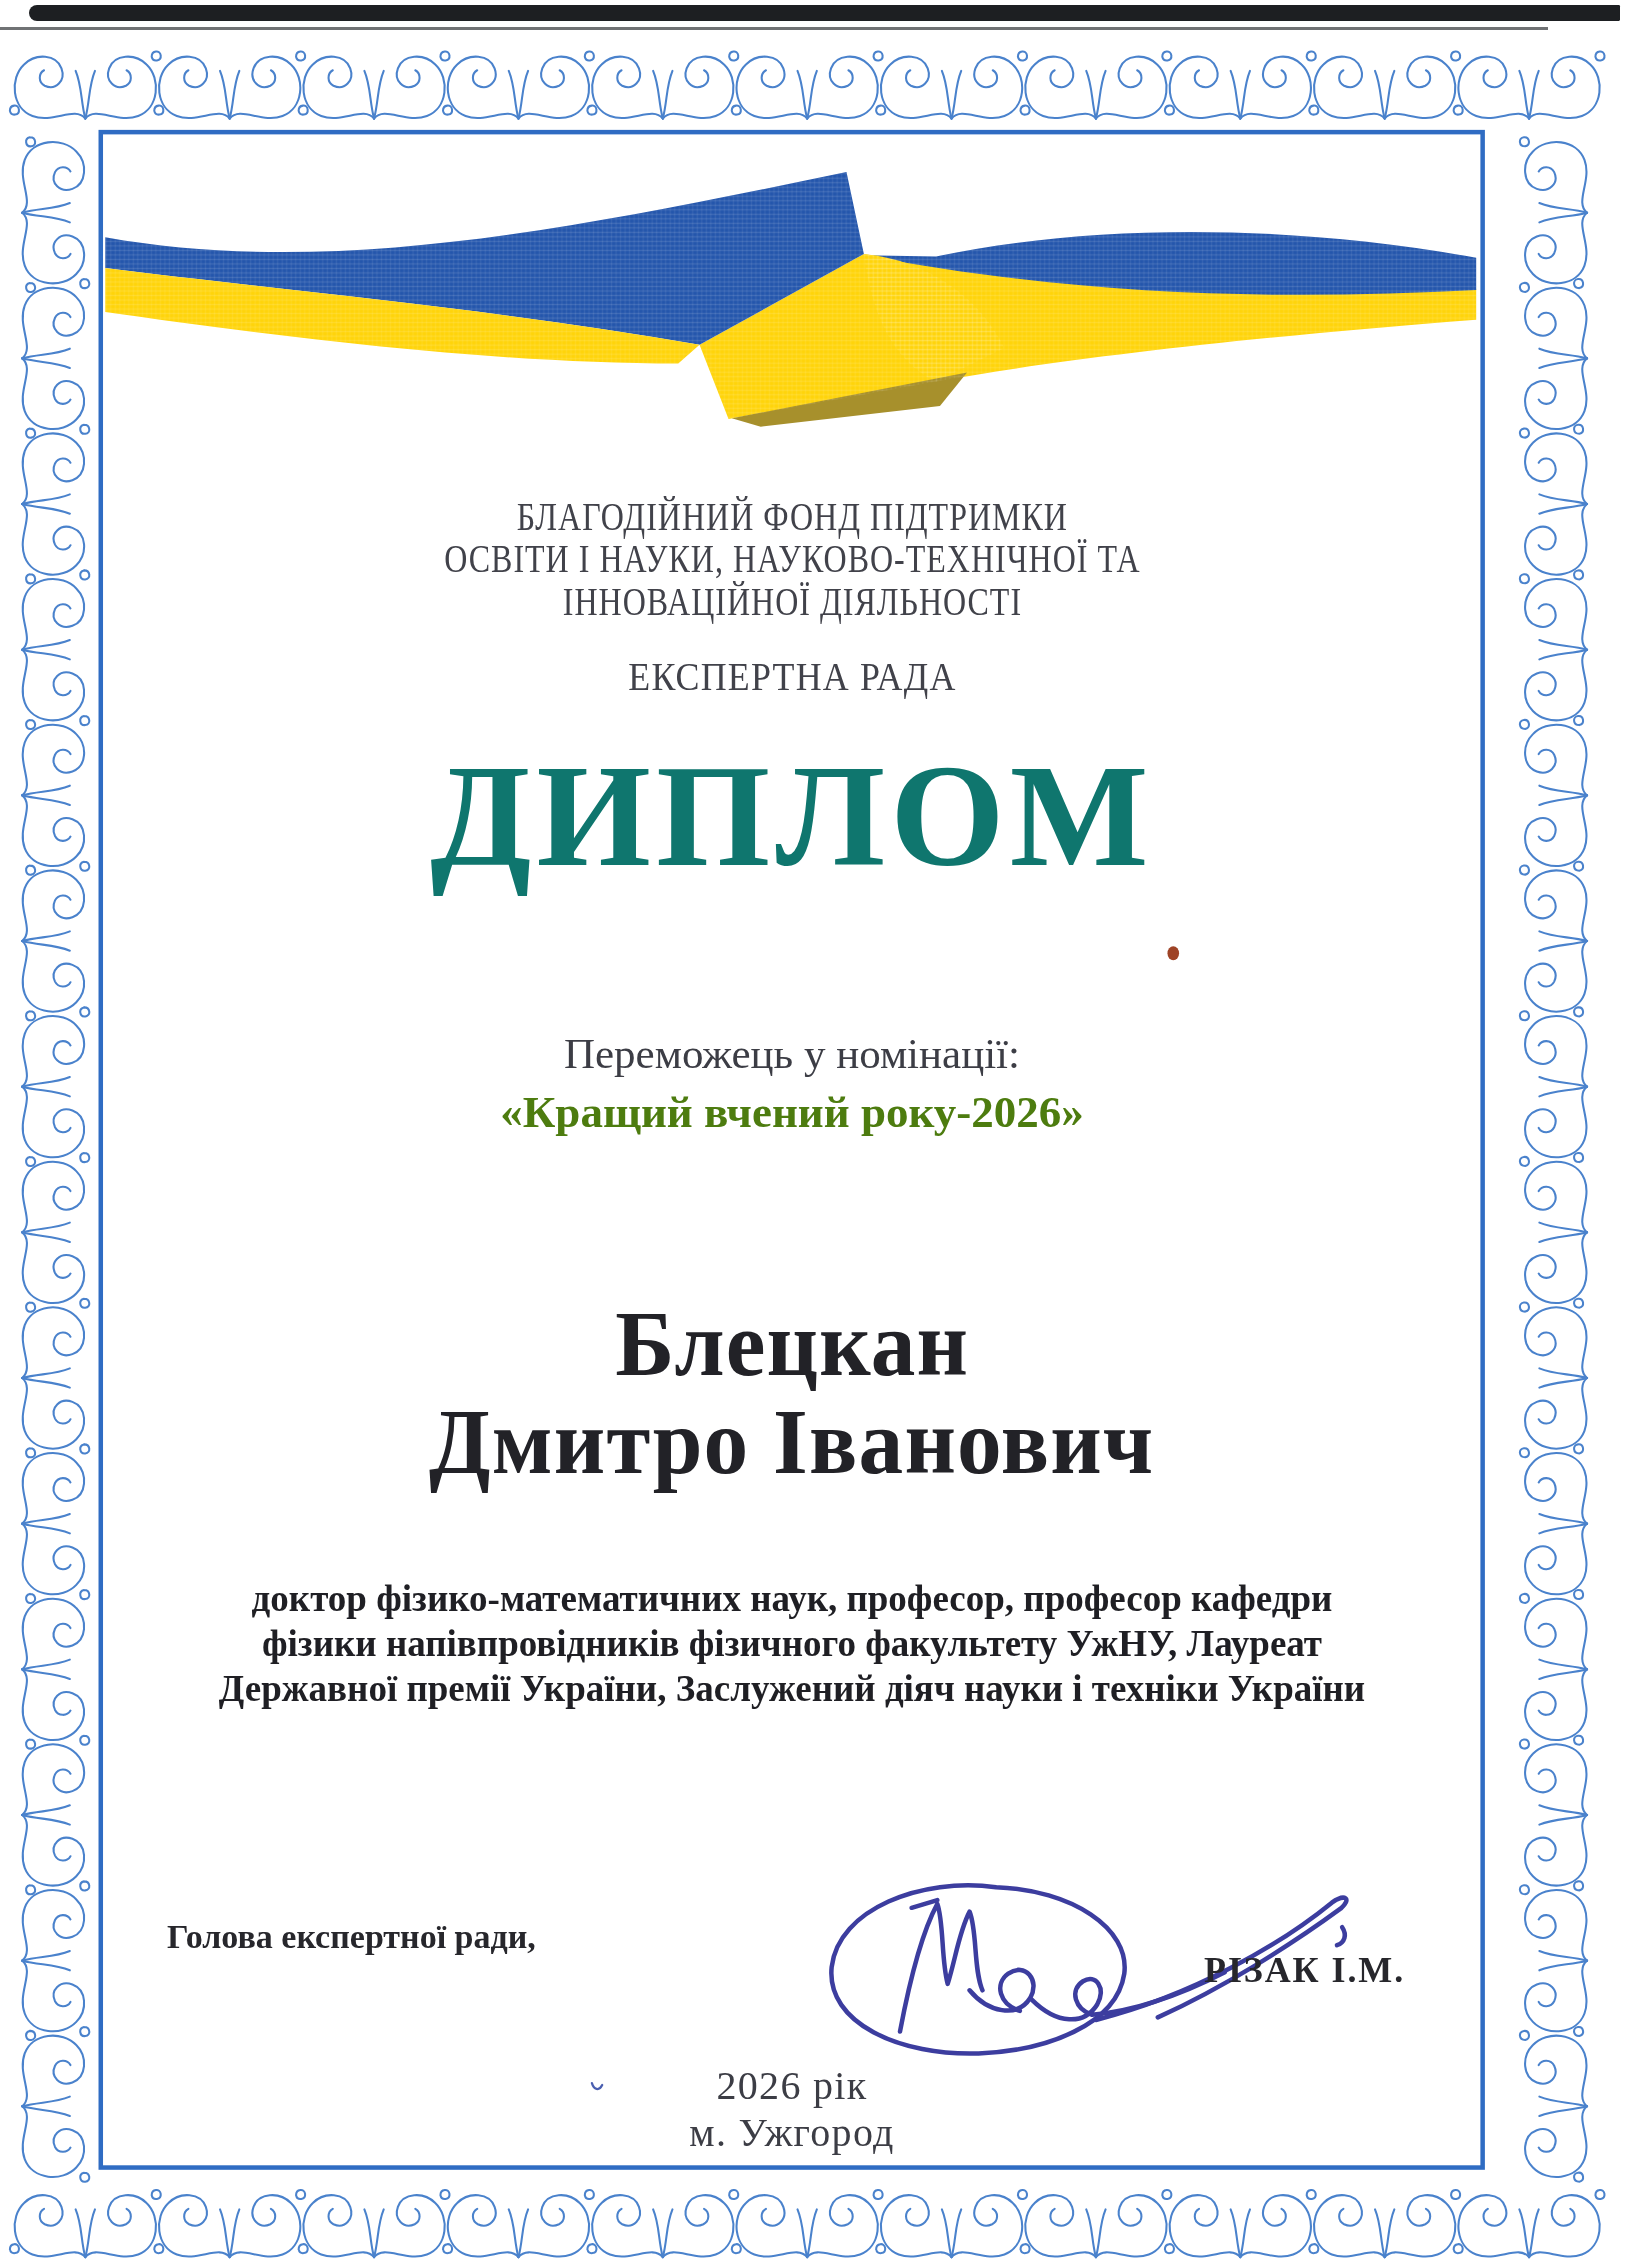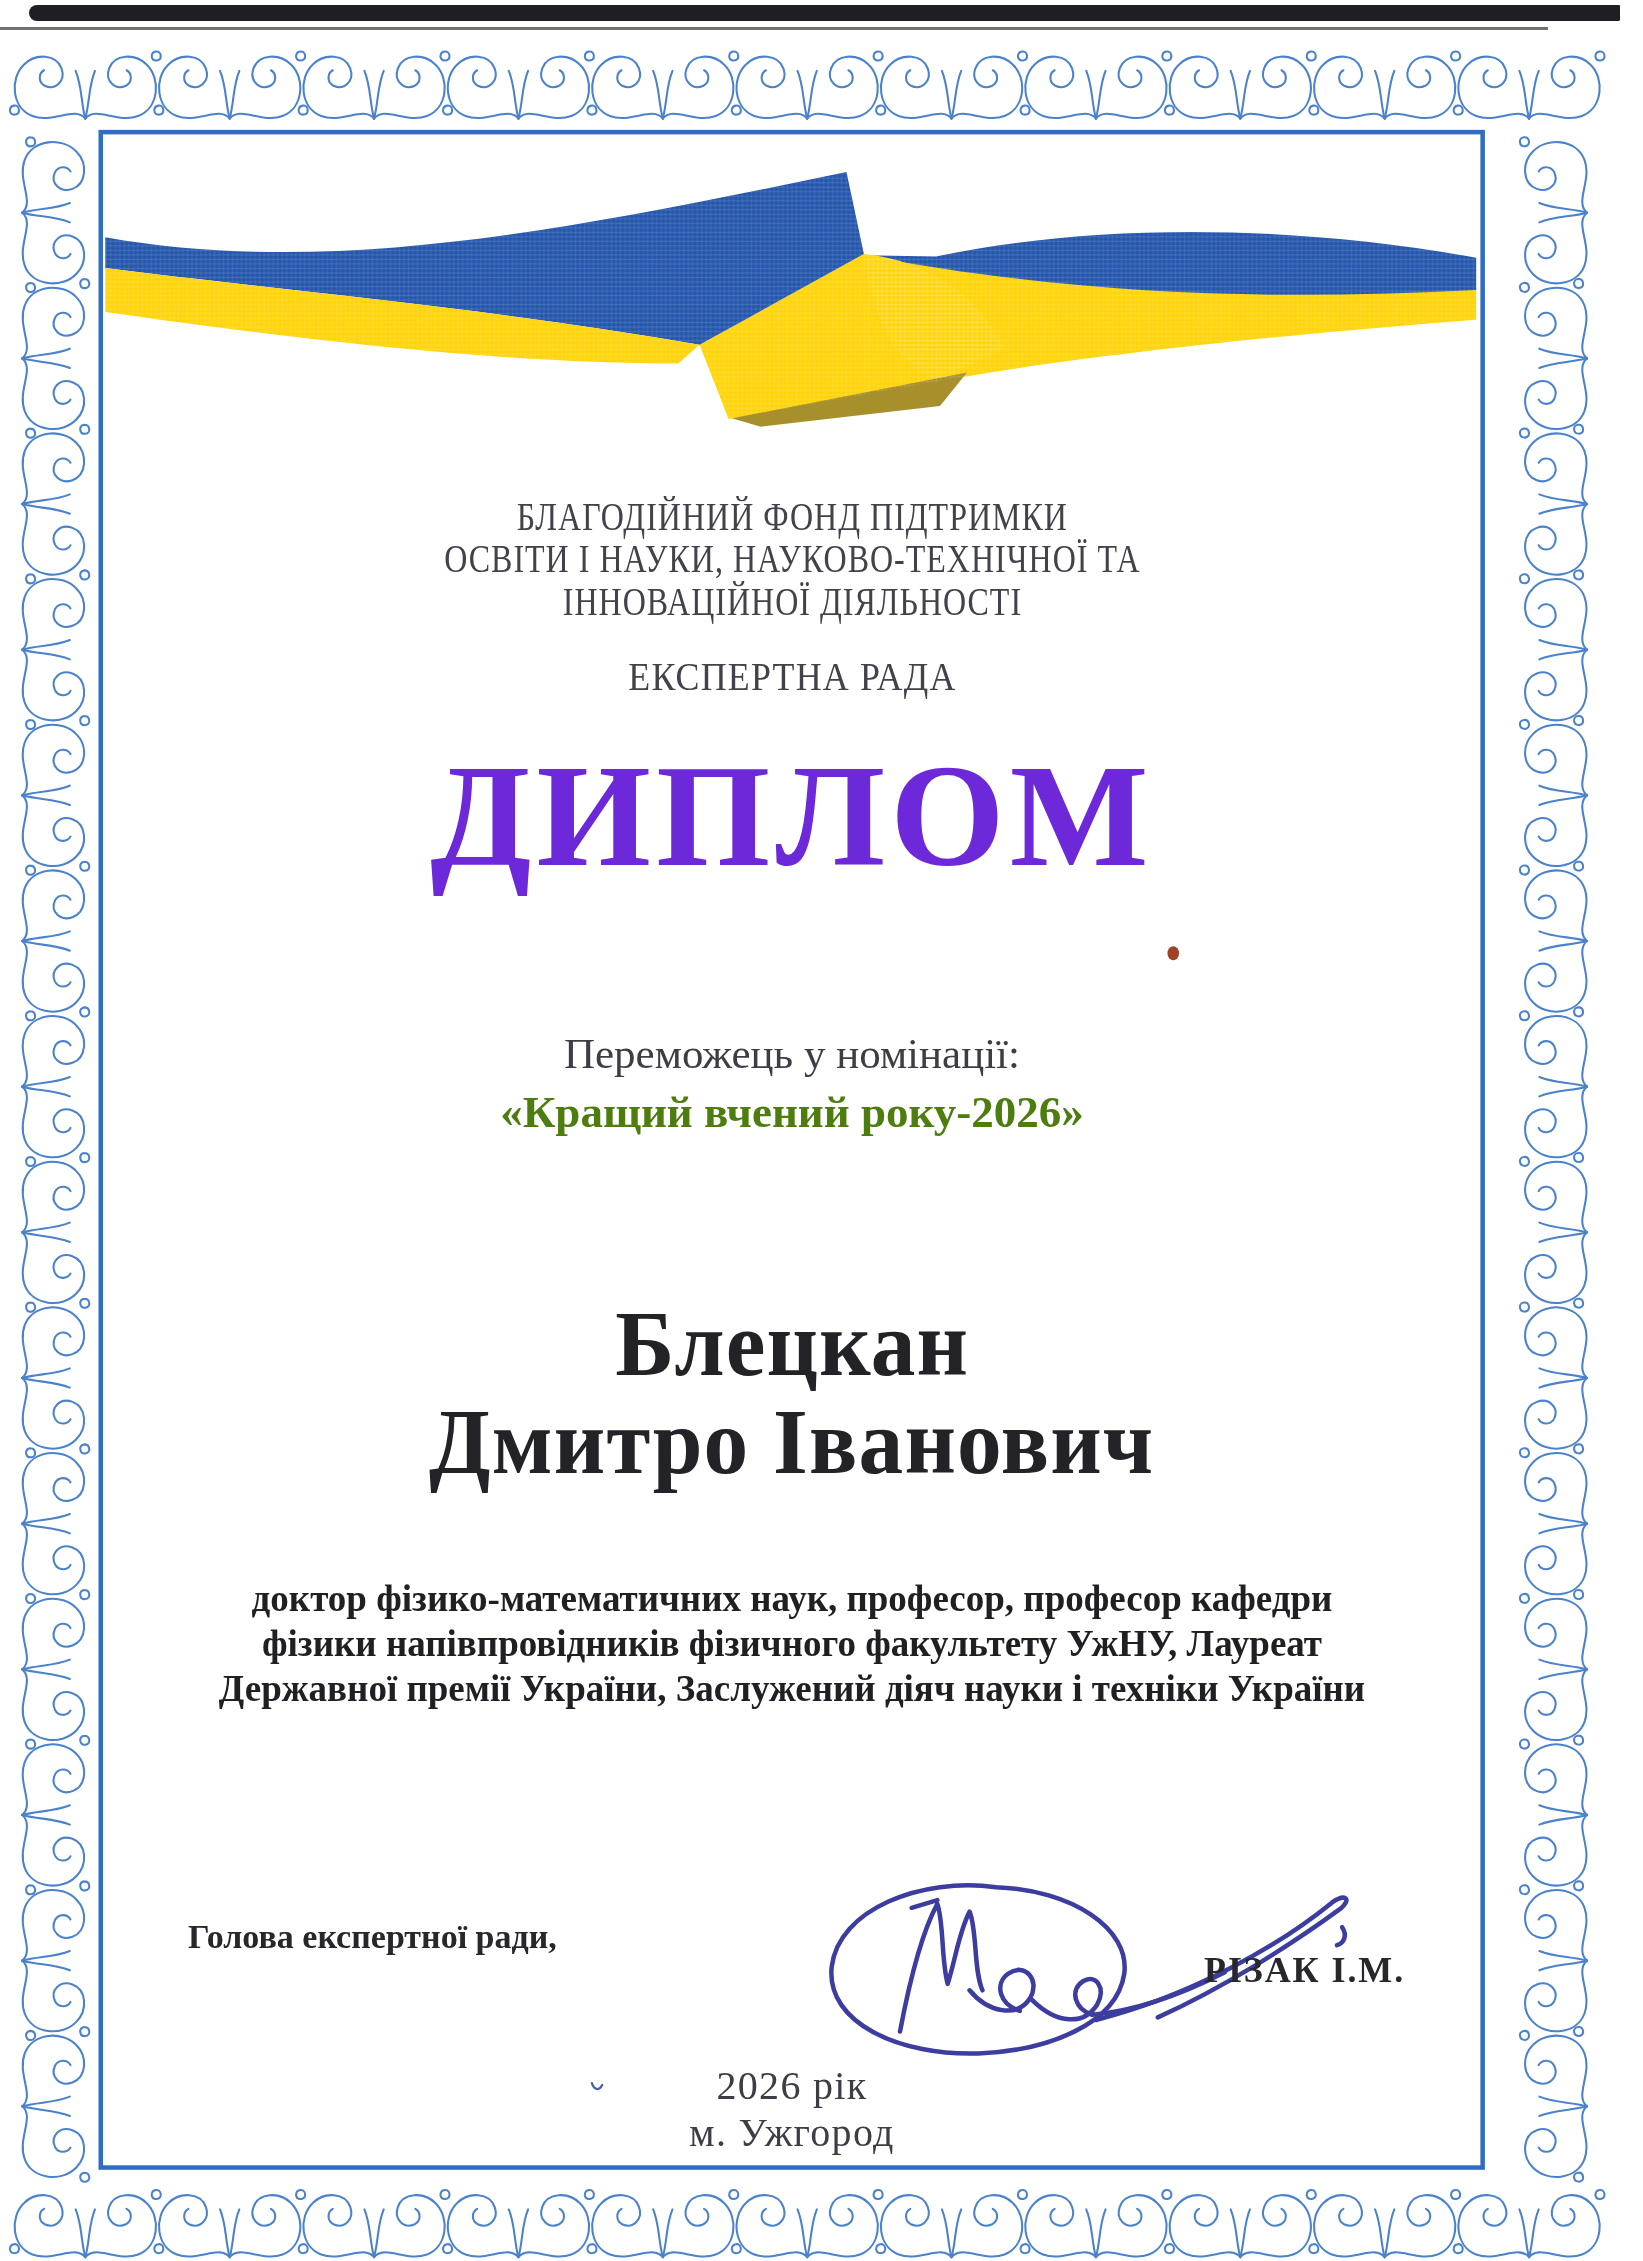--- a/index.html
+++ b/index.html
@@ -16,21 +16,21 @@
               background:#1d1f22; border-radius:9px 1.3px 1.3px 9px; }
   .scan-line { position:absolute; top:27px; left:0; width:1548px; height:3.2px;
                background:#57595c; opacity:.85; }
   
   svg.deco { position:absolute; left:0; top:0; }
   
   .ctr { position:absolute; left:101px; width:1382px; text-align:center; line-height:1; }
   .lft { position:absolute; line-height:1; }
   .t-org     { font-size:41px; font-weight:400; color:#41424a; letter-spacing:1.3px; }
   .t-council { font-size:39px; font-weight:400; color:#41424a; letter-spacing:1.3px; }
-  .t-title   { font-size:147px; font-weight:700; color:#6d28d9; letter-spacing:5.2px; }
+  .t-title   { font-size:147px; font-weight:700; color:#0f766e; letter-spacing:5.2px; }
   .t-award   { font-size:110px; font-weight:700; color:#26262b; letter-spacing:1.3px; }
   .t-nomintro{ font-size:43px; font-weight:400; color:#3c3d45;margin-top:14px; }
   .t-nomname { font-size:45px; font-weight:700; color:#4d7c0f; }
   .t-name    { font-size:94px; font-weight:700; color:#222227; letter-spacing:1.3px; }
   .t-desc    { font-size:37px; font-weight:700; color:#1f1f24; }
   .t-role    { font-size:34px; font-weight:700; color:#27272c; }
   .t-signame { font-size:36px; font-weight:700; color:#27272c; letter-spacing:1.9px; }
   .t-foot    { font-size:40px; font-weight:400; color:#3c3d45; letter-spacing:1.3px; }
   .sx78 { display:inline-block; transform:scaleX(.78); transform-origin:center; }
   .sx92 { display:inline-block; transform:scaleX(.92); transform-origin:center; }
@@ -161,21 +161,21 @@
   <div class="ctr t-nomintro" style="top:1018px">Переможець у номінації:</div>
   <div class="ctr t-nomname" style="top:1090px">«Кращий вчений року-2026»</div>
 
   <div class="ctr t-name" style="top:1296px"><span class="sx95">Блецкан</span></div>
   <div class="ctr t-name" style="top:1394px"><span class="sx95">Дмитро Іванович</span></div>
 
   <div class="ctr t-desc" style="top:1625px">фізики напівпровідників фізичного факультету УжНУ, Лауреат</div>
   <div class="ctr t-desc" style="top:1580px">доктор фізико-математичних наук, професор, професор кафедри</div>
   <div class="ctr t-desc" style="top:1670px">Державної премії України, Заслужений діяч науки і техніки України</div>
 
-  <div class="lft t-role" style="left:188px; top:1920px; width:645px">Голова експертної ради,</div>
+  <div class="lft t-role" style="left:167px; top:1920px; width:645px">Голова експертної ради,</div>
 
   <div class="lft t-signame" style="left:1204px; top:1952px; width:271px">РІЗАК І.М.</div>
 
   <div class="ctr t-foot" style="top:2066px">2026 рік</div>
   <div class="ctr t-foot" style="top:2113px">м. Ужгород</div>
 
 </div>
 
 
 </body></html>

